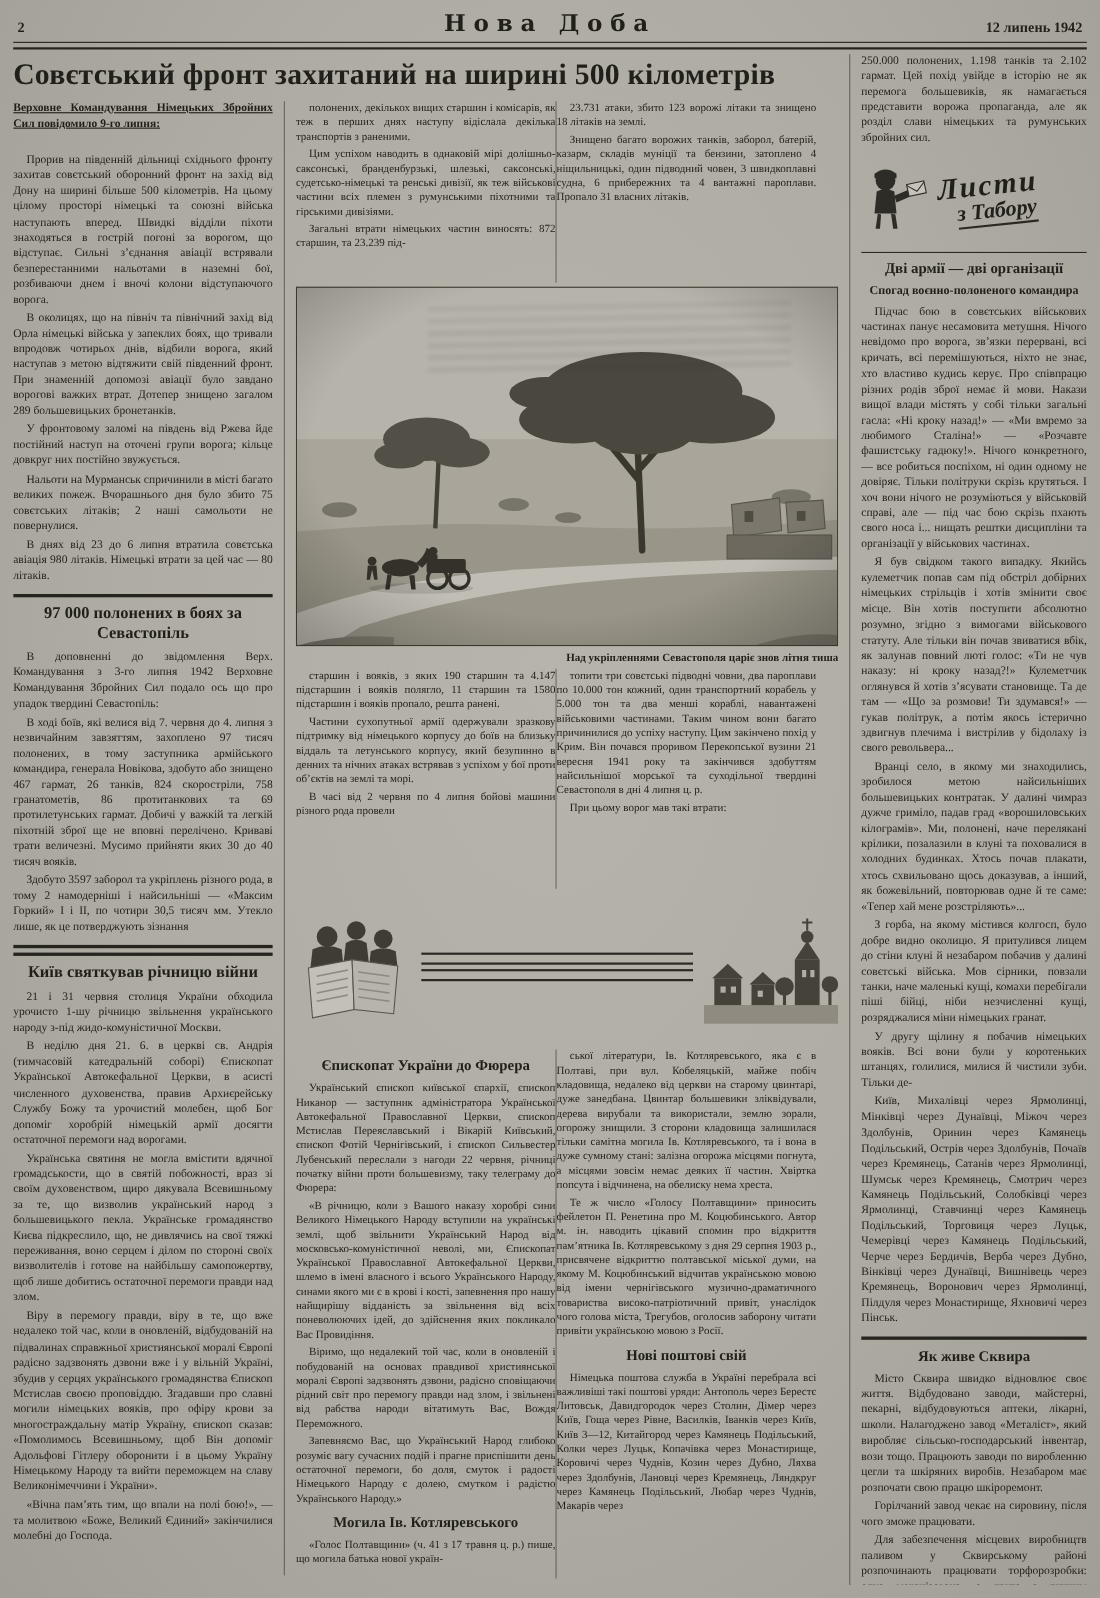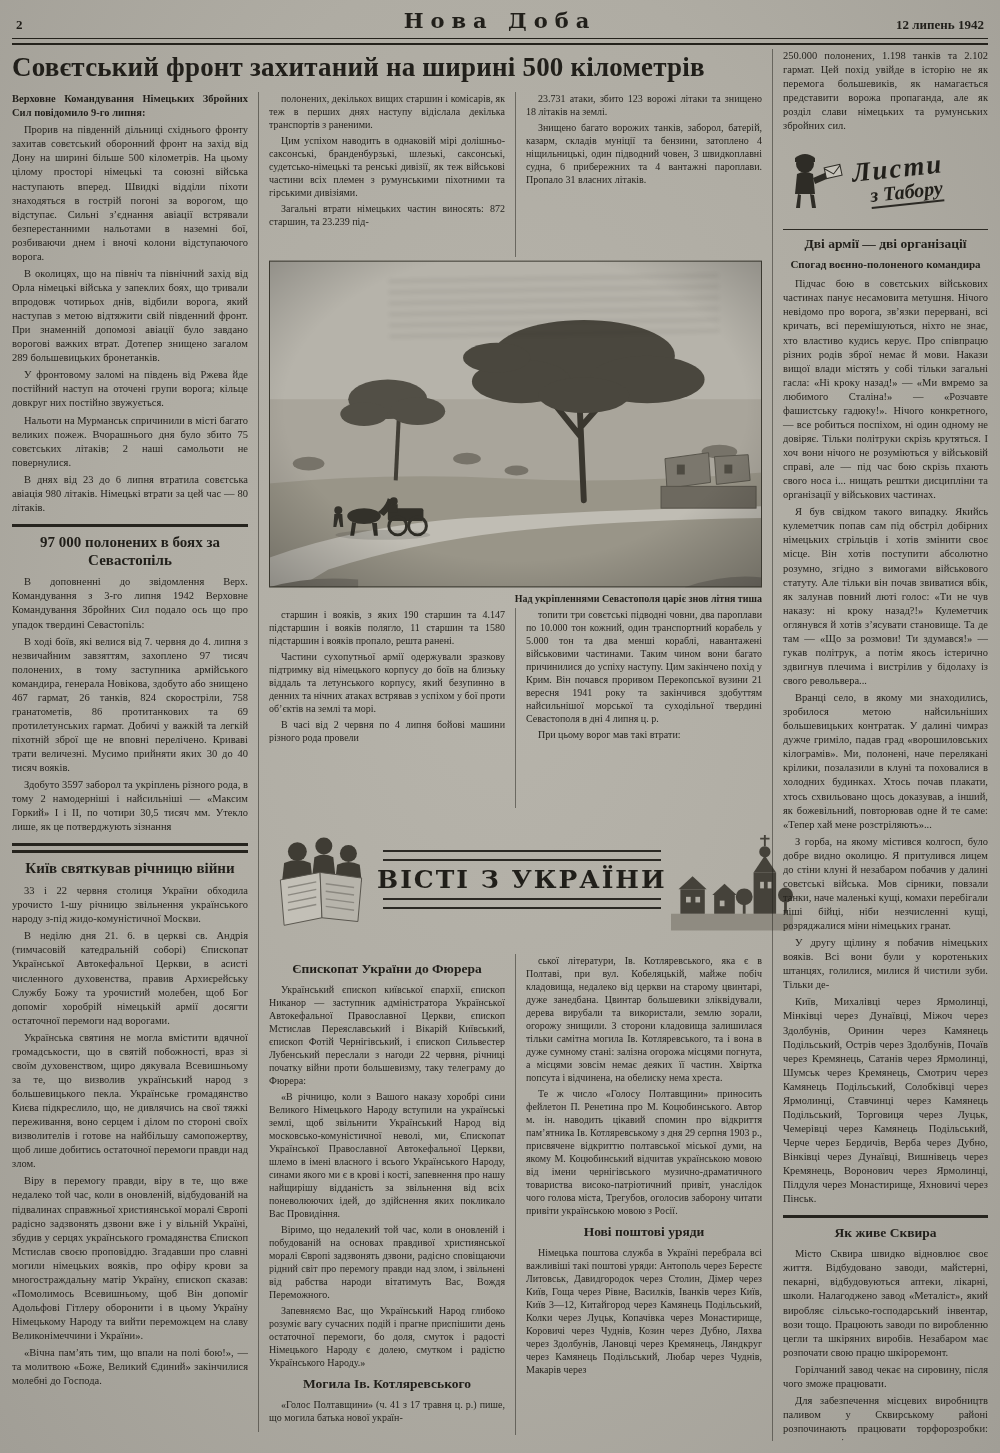--- a/index.html
+++ b/index.html
@@ -17,28 +17,28 @@
   
   .body-grid{display:flex;padding:4px 12px 0;}
   .left-area{width:750px;}
   .col4{flex:1;margin-left:10px;padding-left:10px;border-left:1px solid rgba(33,31,26,.5);height:1392px;overflow:hidden;}
   .headline{font-size:27px;font-weight:bold;line-height:1.08;margin:4px 0 10px;letter-spacing:.2px;font-family:Liberation Serif, serif;}
   .left-inner{display:flex;height:1340px;}
   .col1{width:236px;height:100%;overflow:hidden;}
   .mid{width:493px;margin-left:10px;padding-left:10px;border-left:1px solid rgba(33,31,26,.5);}
   .mid-row{display:flex;}
   .mcol{width:236px;overflow:hidden;}
-  .mcol + .mcol{margin-left:10px;padding-left:10px;border-left:1px solid rgba(33,31,26,.5);}
+  .mcol + .mcol{margin-left:0;border-left:1px solid rgba(33,31,26,.5);}
   .row-top{height:165px;}
   .row-after{height:200px;}
   .row-bottom{height:481px;}
   
   .bt p{margin:0 0 3px;text-indent:12px;text-align:justify;font-size:10px;line-height:1.3;}
   .col1 .bt p, .col4 .bt p{font-size:10.5px;line-height:1.34;}
-  .intro{margin:0 0 3px;font-weight:bold;font-size:10.5px;line-height:1.34;text-align:justify;}
+  .intro{margin:0 0 19px;font-weight:bold;font-size:10.5px;line-height:1.34;text-align:justify;text-decoration:underline;}
   .subhead{text-align:center;font-weight:bold;font-size:15px;line-height:1.18;margin:7px 4px 6px;}
   .subhead.small{font-size:13.5px;}
   .subhead.tiny{font-size:11px;font-weight:bold;margin-top:0;}
   .thick-bar{height:3px;background:#26241e;margin:9px 0 2px;}
   .double-bar{height:4px;border-top:3px solid #26241e;border-bottom:3px solid #26241e;margin:9px 0 2px;}
   .thin-rule{border-top:1px solid #2b2923;margin:6px 0;}
   
   .photo-block{margin:2px 0 4px;position:relative;}
   .photo-block svg{display:block;}
   .photo-caption{text-align:right;font-size:10px;font-weight:bold;margin:4px 0 2px;}
@@ -91,21 +91,21 @@
           <h3 class="subhead">97 000 полонених в боях за Севастопіль</h3>
           <div class="bt">
               <p>В доповненні до звідомлення Верх. Командування з 3-го липня 1942 Верховне Командування Збройних Сил подало ось що про упадок твердині Севастопіль:</p>
               <p>В ході боїв, які велися від 7. червня до 4. липня з незвичайним завзяттям, захоплено 97 тисяч полонених, в тому заступника армійського командира, генерала Новікова, здобуто або знищено 467 гармат, 26 танків, 824 скоростріли, 758 гранатометів, 86 протитанкових та 69 протилетунських гармат. Добичі у важкій та легкій піхотній зброї ще не вповні перелічено. Криваві трати величезні. Мусимо прийняти яких 30 до 40 тисяч вояків.</p>
               <p>Здобуто 3597 заборол та укріплень різного рода, в тому 2 намодерніші і найсильніші — «Максим Горкий» І і ІІ, по чотири 30,5 тисяч мм. Утекло лише, як це потверджують зізнання</p>
             </div>
 
           <div class="double-bar"></div>
           <h3 class="subhead">Київ святкував річницю війни</h3>
           <div class="bt">
-              <p>33 і 22 червня столиця України обходила урочисто 1-шу річницю звільнення українського народу з-під жидо-комуністичної Москви.</p>
+              <p>21 і 31 червня столиця України обходила урочисто 1-шу річницю звільнення українського народу з-під жидо-комуністичної Москви.</p>
               <p>В неділю дня 21. 6. в церкві св. Андрія (тимчасовій катедральній соборі) Єпископат Української Автокефальної Церкви, в асисті численного духовенства, правив Архиєрейську Службу Божу та урочистий молебен, щоб Бог допоміг хоробрій німецькій армії досягти остаточної перемоги над ворогами.</p>
               <p>Українська святиня не могла вмістити вдячної громадськости, що в святій побожності, враз зі своїм духовенством, щиро дякувала Всевишньому за те, що визволив український народ з большевицького пекла. Українське громадянство Києва підкреслило, що, не дивлячись на свої тяжкі переживання, воно серцем і ділом по стороні своїх визволителів і готове на найбільшу самопожертву, щоб лише добитись остаточної перемоги правди над злом.</p>
               <p>Віру в перемогу правди, віру в те, що вже недалеко той час, коли в оновленій, відбудованій на підвалинах справжньої християнської моралі Європі радісно задзвонять дзвони вже і у вільній Україні, збудив у серцях українського громадянства Єпископ Мстислав своєю проповіддю. Згадавши про славні могили німецьких вояків, про офіру крови за многостраждальну матір Україну, єпископ сказав: «Помолимось Всевишньому, щоб Він допоміг Адольфові Гітлеру оборонити і в цьому Україну Німецькому Народу та вийти переможцем на славу Великонімеччини і України».</p>
               <p>«Вічна пам’ять тим, що впали на полі бою!», — та молитвою «Боже, Великий Єдиний» закінчилися молебні до Господа.</p>
             </div>
         </div>
 
         <div class="mid">
 
           <div class="mid-row row-top">
@@ -208,21 +208,20 @@
                 <path d="M16 38 Q30 32 44 38 L46 56 L14 56 Z"></path>
                 <path d="M48 32 Q58 26 68 32 L70 50 L46 50 Z"></path>
                 <path d="M72 40 Q84 34 96 40 L98 58 L70 58 Z"></path>
               </g>
               <path d="M12 56 L54 48 L56 96 L16 104 Z" fill="#c3c0b7" stroke="#55524a"></path>
               <path d="M54 48 L98 54 L94 100 L56 96 Z" fill="#b7b4ab" stroke="#55524a"></path>
               <path d="M20 64 L50 58 M20 72 L50 66 M20 80 L50 74 M20 88 L50 82 M60 60 L90 64 M60 68 L90 72 M60 76 L90 80 M60 84 L90 88" stroke="#8b8880" stroke-width="1.5"></path>
             </svg>
             <div class="visti-center">
               <div class="visti-lines"></div>
-              <div class="visti-title">ВІСТІ З УКРАЇНИ</div>
               <div class="visti-lines"></div>
             </div>
             <svg class="visti-art" width="122" height="110" viewBox="0 0 130 110">
               <path d="M0 92 L130 92 L130 110 L0 110 Z" fill="#8f8b81"></path>
               <g fill="#45423a">
                 <rect x="88" y="48" width="24" height="44"></rect>
                 <path d="M88 48 L100 30 L112 48 Z"></path>
                 <circle cx="100" cy="26" r="6"></circle>
                 <path d="M100 20 L100 8 M95 12 L105 12" stroke="#45423a" stroke-width="2"></path>
                 <rect x="10" y="66" width="26" height="26"></rect>
@@ -256,21 +255,21 @@
               <h3 class="subhead small">Могила Ів. Котляревського</h3>
               <div class="bt">
                   <p>«Голос Полтавщини» (ч. 41 з 17 травня ц. р.) пише, що могила батька нової україн-</p>
                 </div>
             </div>
             <div class="mcol">
               <div class="bt">
                   <p>ської літератури, Ів. Котляревського, яка є в Полтаві, при вул. Кобеляцькій, майже побіч кладовища, недалеко від церкви на старому цвинтарі, дуже занедбана. Цвинтар большевики зліквідували, дерева вирубали та використали, землю зорали, огорожу знищили. З сторони кладовища залишилася тільки самітна могила Ів. Котляревського, та і вона в дуже сумному стані: залізна огорожа місцями погнута, а місцями зовсім немає деяких її частин. Хвіртка попсута і відчинена, на обелиску нема хреста.</p>
                   <p>Те ж число «Голосу Полтавщини» приносить фейлетон П. Ренетина про М. Коцюбинського. Автор м. ін. наводить цікавий спомин про відкриття пам’ятника Ів. Котляревському з дня 29 серпня 1903 р., присвячене відкриттю полтавської міської думи, на якому М. Коцюбинський відчитав українською мовою від імени чернігівського музично-драматичного товариства високо-патріотичний привіт, унаслідок чого голова міста, Трегубов, оголосив заборону читати привіти українською мовою з Росії.</p>
                 </div>
-              <h3 class="subhead small">Нові поштові уряди</h3>
+              <h3 class="subhead small">Нові поштові свій</h3>
               <div class="bt">
                   <p>Німецька поштова служба в Україні перебрала всі важливіші такі поштові уряди: Антополь через Берестє Литовськ, Давидгородок через Столин, Дімер через Київ, Гоща через Рівне, Василків, Іванків через Київ, Київ 3—12, Китайгород через Камянець Подільський, Колки через Луцьк, Копачівка через Монастирище, Коровичі через Чуднів, Козин через Дубно, Ляхва через Здолбунів, Лановці через Кремянець, Ляндкруг через Камянець Подільський, Любар через Чуднів, Макарів через</p>
                 </div>
             </div>
           </div>
 
         </div>
       </div>
     </div>
 

